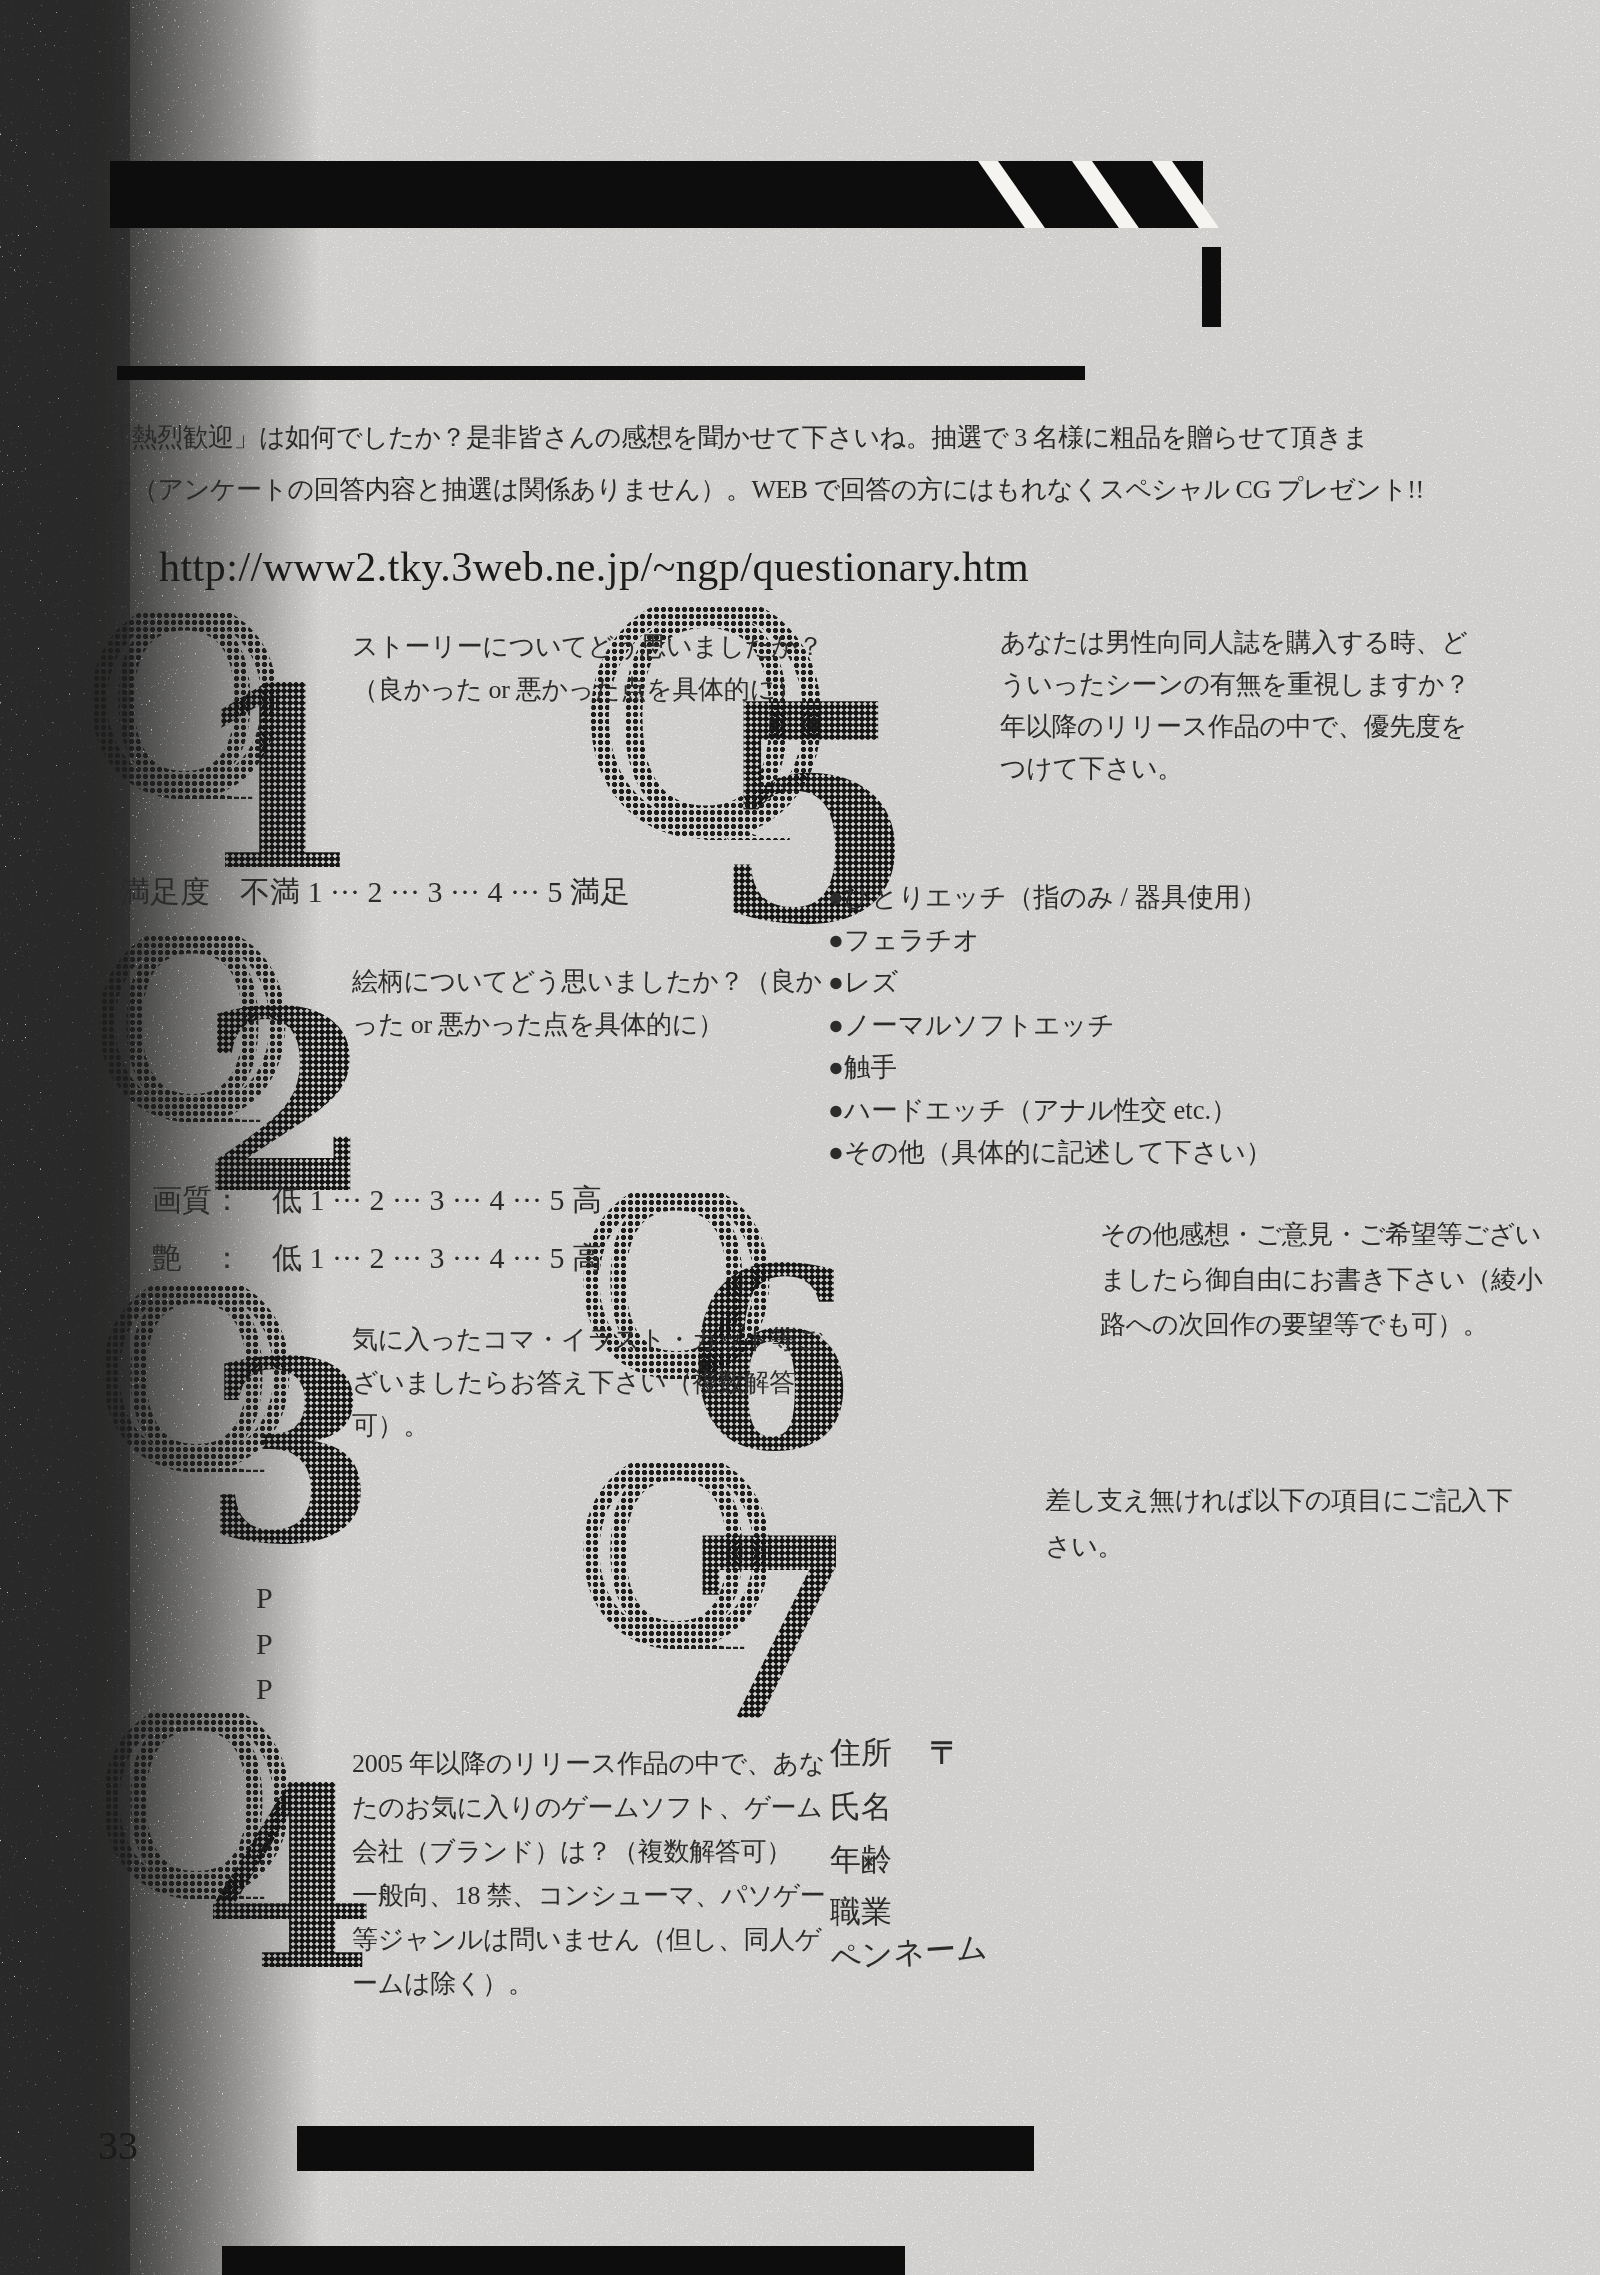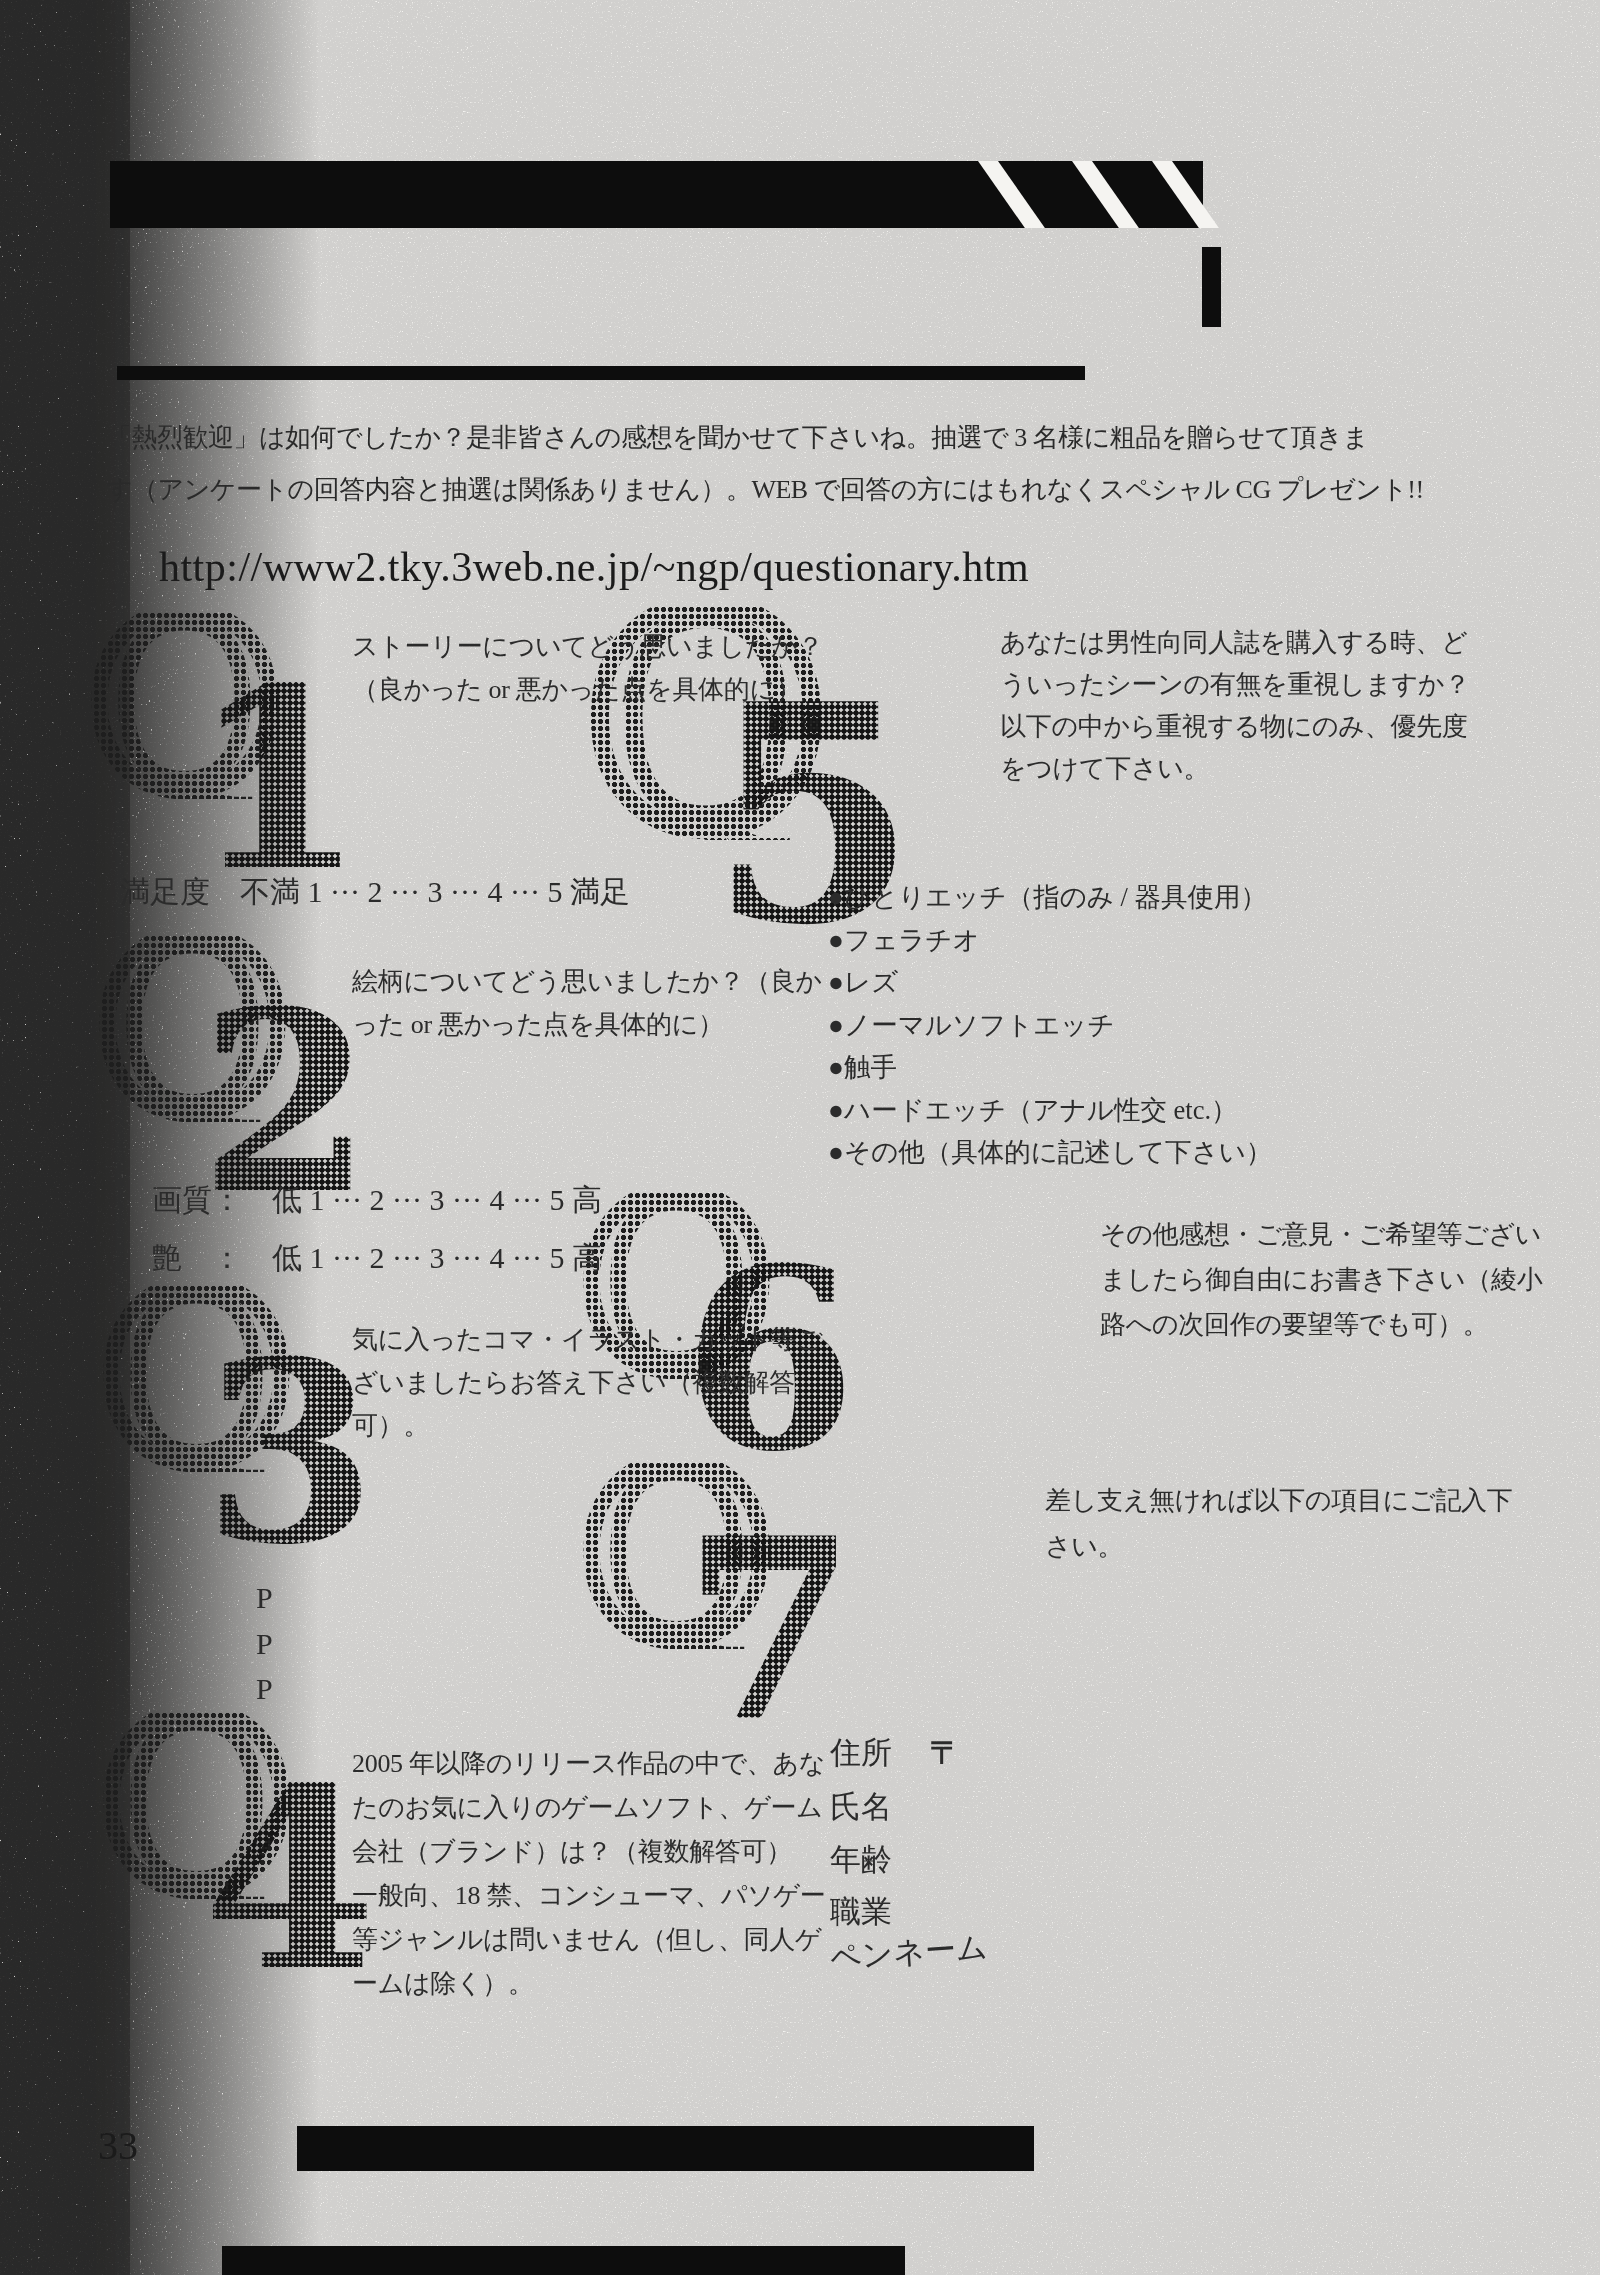--- a/index.html
+++ b/index.html
@@ -161,21 +161,21 @@
     <span class="qN">7</span>
   </div>
 
   <div class="qtext" id="q1text">ストーリーについてどう思いましたか？（良かった or 悪かった点を具体的に）</div>
   <div class="qtext" id="q2text">絵柄についてどう思いましたか？（良かった or 悪かった点を具体的に）</div>
   <div class="qtext" id="q3text">気に入ったコマ・イラスト・カット等ございましたらお答え下さい（複数解答可）。</div>
   <div class="qtext" id="q4text">
     <div>2005 年以降のリリース作品の中で、あなたのお気に入りのゲームソフト、ゲーム会社（ブランド）は？（複数解答可）</div>
     <div class="para2">一般向、18 禁、コンシューマ、パソゲー等ジャンルは問いません（但し、同人ゲームは除く）。</div>
   </div>
-  <div class="qtext" id="q5text">あなたは男性向同人誌を購入する時、どういったシーンの有無を重視しますか？以下の中から重視する物にのみ、優先度をつけて下さい。</div>
+  <div class="qtext" id="q5text">あなたは男性向同人誌を購入する時、どういったシーンの有無を重視しますか？年以降のリリース作品の中で、優先度をつけて下さい。</div>
   <div class="qtext" id="q6text">その他感想・ご意見・ご希望等ございましたら御自由にお書き下さい（綾小路への次回作の要望等でも可）。</div>
   <div class="qtext" id="q7text">差し支え無ければ以下の項目にご記入下さい。</div>
 
   <div class="scale" id="satisfaction">満足度　不満 1 ··· 2 ··· 3 ··· 4 ··· 5 満足</div>
   <div class="scale" id="quality">画質：　低 1 ··· 2 ··· 3 ··· 4 ··· 5 高</div>
   <div class="scale" id="gloss">艶　：　低 1 ··· 2 ··· 3 ··· 4 ··· 5 高</div>
 
   <ul class="options">
     <li>●ひとりエッチ（指のみ / 器具使用）</li>
     <li>●フェラチオ</li>

